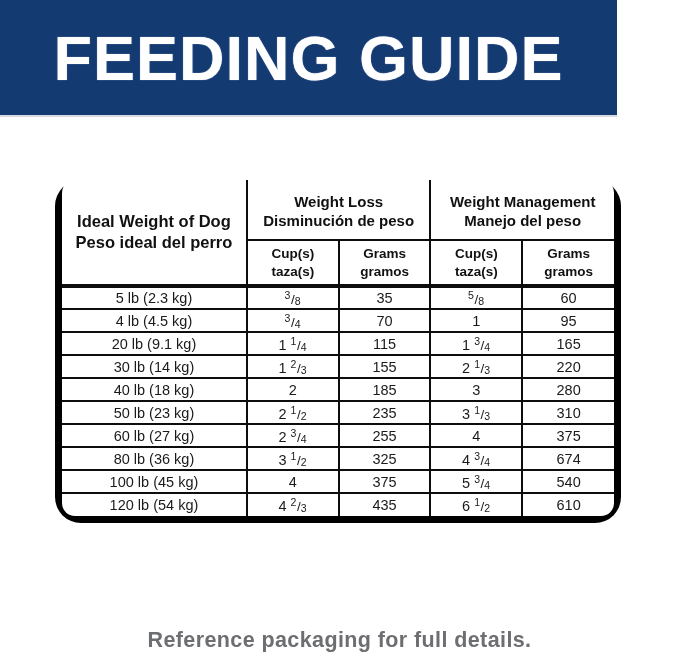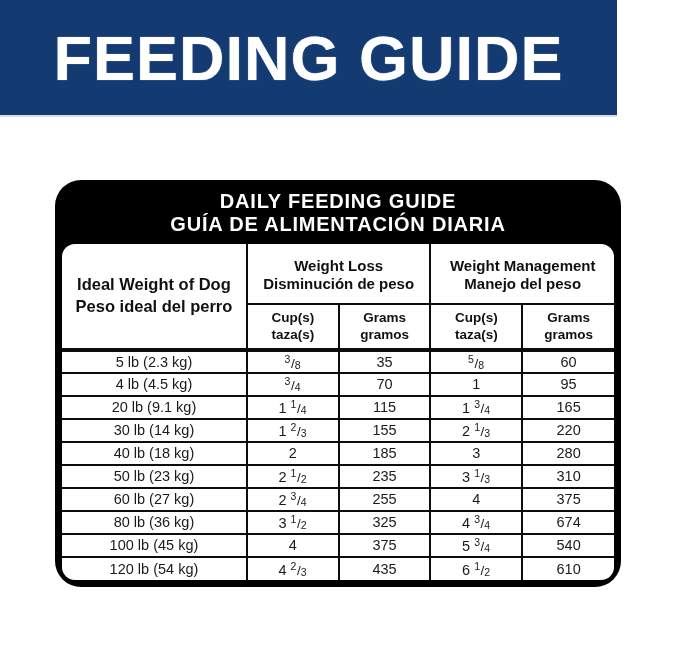--- a/index.html
+++ b/index.html
@@ -42,24 +42,20 @@
 </head>
 <body>
 
 <div class="page">
 
   <header class="banner">
     <div class="banner-title">FEEDING GUIDE</div>
   </header>
 
   <section class="card">
-    <div class="card-title">
-      <div>DAILY FEEDING GUIDE</div>
-      <div>GUÍA DE ALIMENTACIÓN DIARIA</div>
-    </div>
 
     <div class="grid-wrap">
       <table>
         <colgroup>
           <col style="width:33.5%">
           <col style="width:16.625%">
           <col style="width:16.625%">
           <col style="width:16.625%">
           <col style="width:16.625%">
         </colgroup>
@@ -166,14 +162,17 @@
               <td>4 <span class="fnum">2</span><span class="fsl">/</span><span class="fden">3</span></td>
               <td>435</td>
               <td>6 <span class="fnum">1</span><span class="fsl">/</span><span class="fden">2</span></td>
               <td>610</td>
             </tr>
           </tbody>
       </table>
     </div>
   </section>
 
+  <footer class="footer">
+    <div>Reference packaging for full details.</div>
+  </footer>
 
 </div>
 
 </body></html>

